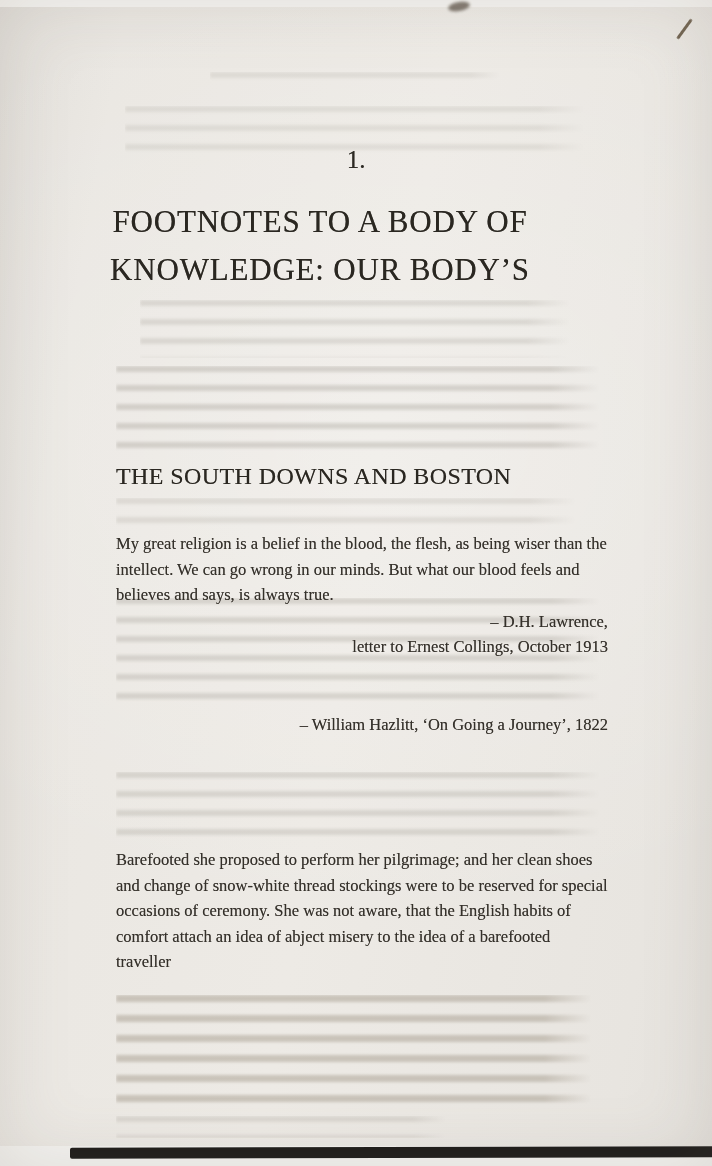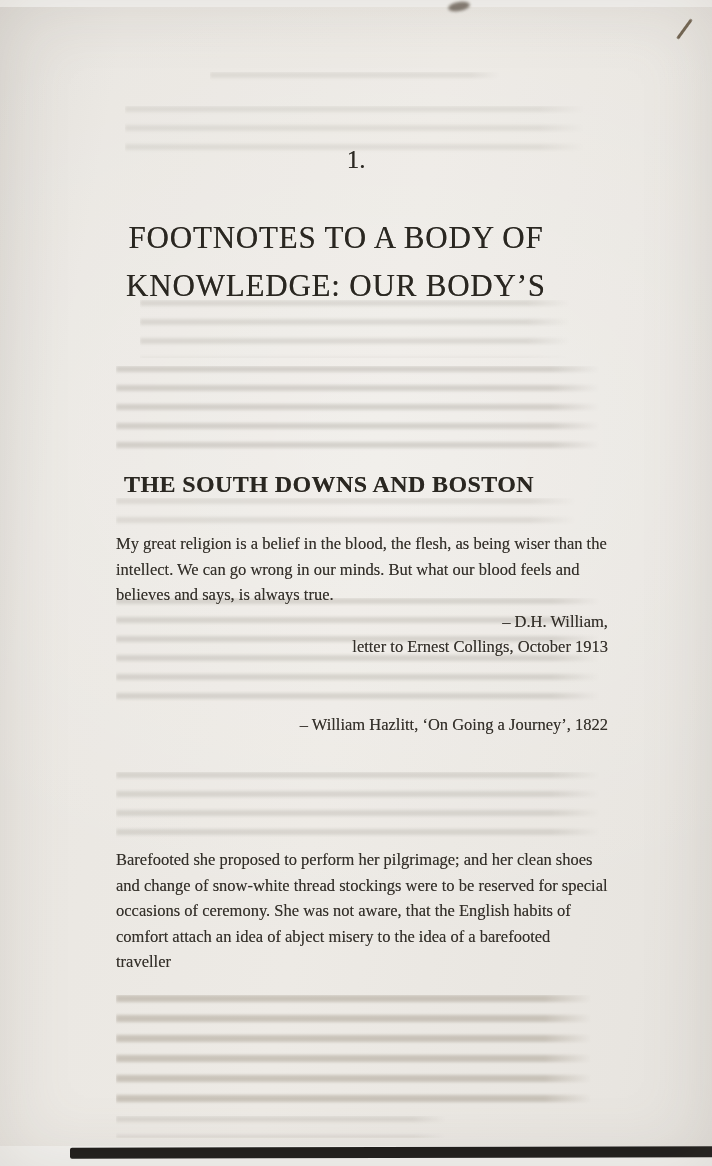--- a/index.html
+++ b/index.html
@@ -104,32 +104,32 @@
     top: 198px;
     left: 0;
     width: 640px;
     text-align: center;
     font-size: 31px;
     line-height: 48px;
     font-weight: normal;
     letter-spacing: 0.8px;
     color: #2a2721;
     text-shadow: 0 0 0.6px rgba(42,39,33,0.65);
-    margin: 16px;
+    margin: 0;
   }
   .section-heading {
     position: absolute;
     top: 463px;
     left: 116px;
     font-size: 24px;
-    font-weight: bold;
+    font-weight: normal;
     letter-spacing: 0.4px;
     color: #2a2721;
     text-shadow: 0 0 0.5px rgba(42,39,33,0.55);
-    margin: 8px;
+    margin: 0;
   }
   .quote-block {
     position: absolute;
     left: 116px;
     width: 492px;
     font-size: 16.5px;
     line-height: 25.5px;
     color: #34302a;
     text-shadow: 0 0 0.4px rgba(52,48,42,0.55);
   }
@@ -176,21 +176,21 @@
   <h1 class="chapter-title">
     <span>FOOTNOTES TO A BODY OF</span><br>
     <span>KNOWLEDGE: OUR BODY’S</span><br>
   </h1>
 
   <h2 class="section-heading">THE SOUTH DOWNS AND BOSTON</h2>
 
   <div class="quote-block q1">
     <p>My great religion is a belief in the blood, the flesh, as being wiser than the intellect. We can go wrong in our minds. But what our blood feels and believes and says, is always true.</p>
     <div class="attribution-right">
-      <span>– D.H. William,</span><br>
+      <span>– D.H. Lawrence,</span><br>
       <span>letter to Ernest Collings, October 1913</span>
     </div>
   </div>
 
   <div class="quote-block q2">
     <div class="attribution-right">– William Hazlitt, ‘On Going a Journey’, 1822</div>
   </div>
 
   <div class="quote-block q3">
     <p>Barefooted she proposed to perform her pilgrimage; and her clean shoes and change of snow-white thread stockings were to be reserved for special occasions of ceremony. She was not aware, that the English habits of comfort attach an idea of abject misery to the idea of a barefooted traveller</p>

